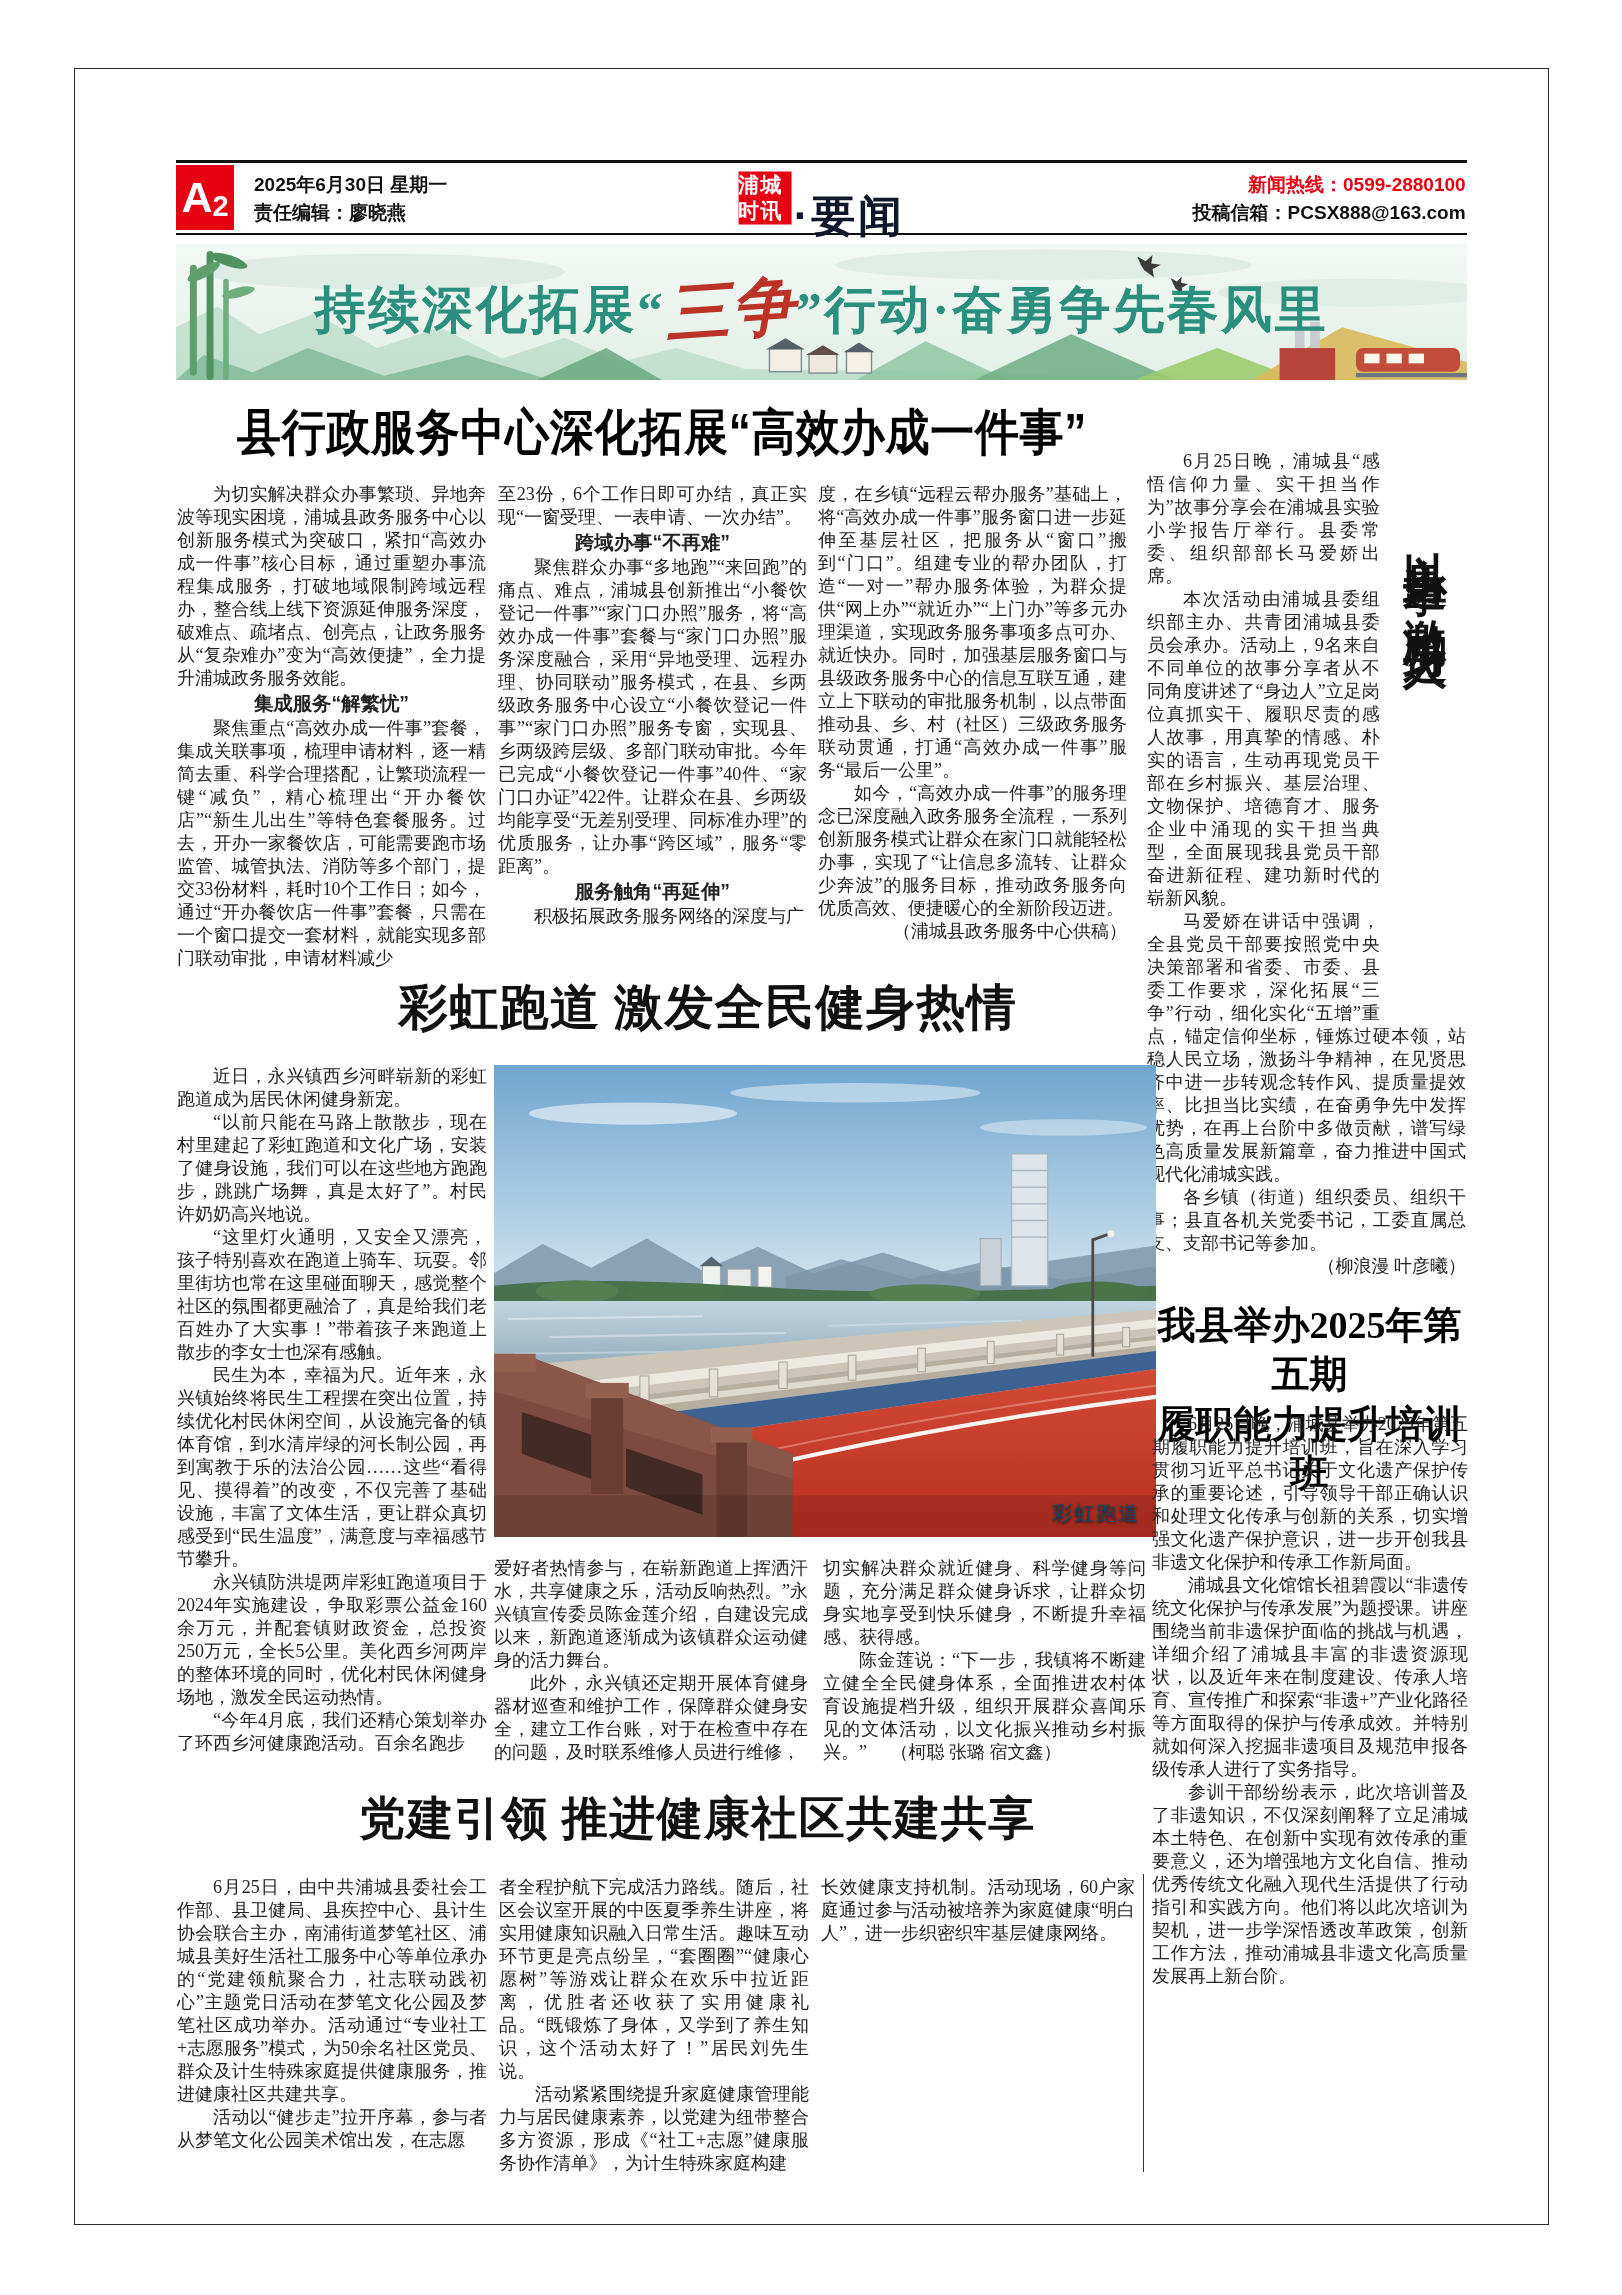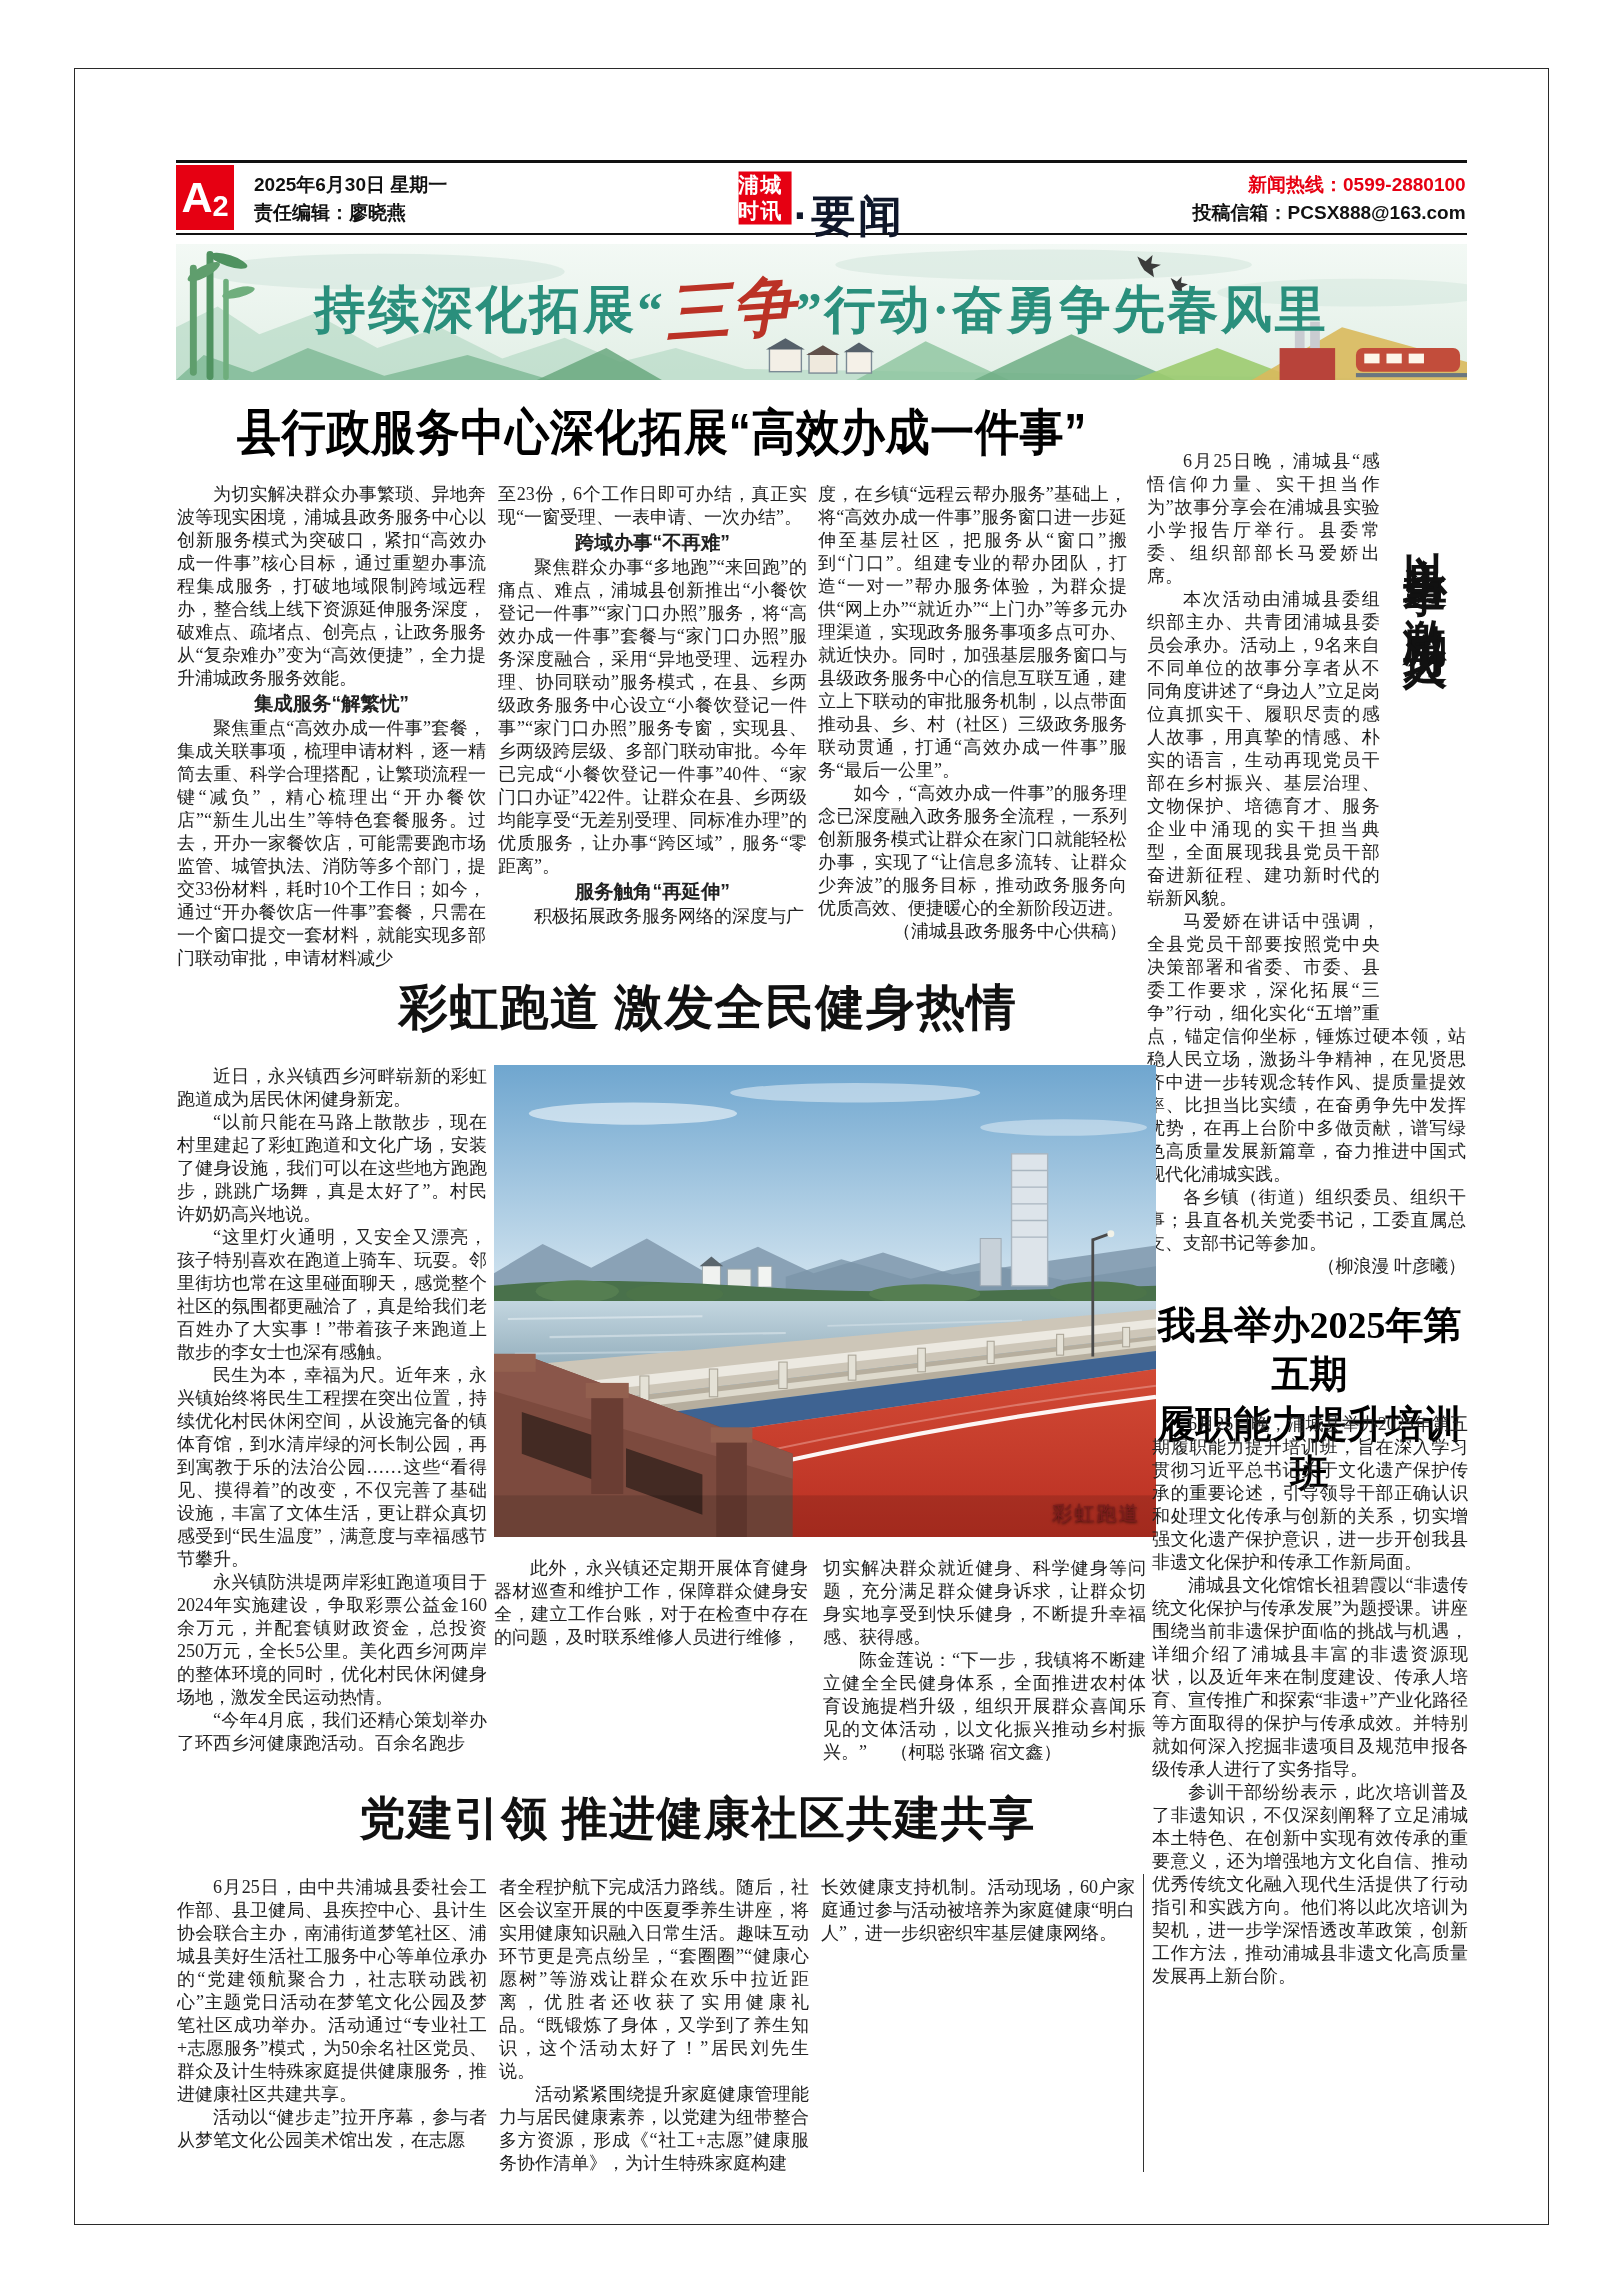--- a/index.html
+++ b/index.html
@@ -53,21 +53,21 @@
   .vtext{writing-mode:vertical-rl;font-size:44px;font-weight:900;color:#111;letter-spacing:7px;
          padding-top:67px;font-family:"Liberation Serif","DejaVu Serif",serif;}
   .vgap{display:inline-block;height:39px;}
 
   
   .a3-headline{position:absolute;left:264px;top:975px;width:888px;text-align:center;
                font-size:49px;font-weight:900;color:#111;letter-spacing:1.4px;
                font-family:"Liberation Serif","DejaVu Serif",serif;}
   .photo{position:absolute;left:494px;top:1065px;width:662px;height:472px;overflow:hidden;background:#9db8c9;}
   .photo svg{position:absolute;left:0;top:0;width:100%;height:100%;}
-  .photo-caption{position:absolute;right:15.3px;bottom:9.7px;color:#7f1d1d;font-size:20px;letter-spacing:2.1px;
+  .photo-caption{position:absolute;right:15.3px;bottom:9.7px;color:#0c4a6e;font-size:20px;letter-spacing:2.1px;
                  text-shadow:0 0.7px 2.8px rgba(0,0,0,.8);font-family:Liberation Serif, serif;}
 
   
   .a4-headline{position:absolute;left:1151px;top:1301px;width:317px;text-align:center;
                font-size:38px;font-weight:900;line-height:1.3;color:#000;
                font-family:"Liberation Serif","DejaVu Serif",serif;}
 
   
   .a5-headline{position:absolute;left:250px;top:1788px;width:895px;text-align:center;
                font-size:46px;font-weight:900;color:#111;letter-spacing:1.4px;
@@ -269,20 +269,21 @@
       </g>
       <line x1="862" y1="250" x2="862" y2="420" stroke="#4a4a4a" stroke-width="4"></line>
       <line x1="862" y1="252" x2="884" y2="244" stroke="#4a4a4a" stroke-width="4"></line>
       <circle cx="888" cy="243" r="5" fill="#f2f2e8"></circle>
       <rect x="0" y="620" width="953" height="60" fill="#000000" opacity="0.12"></rect>
     </svg>
     <span class="photo-caption">彩虹跑道</span>
   </div>
 
   <div class="abs body-text" style="left:494px;top:1557px;width:314px;height:264px;">
+    <p class="noind">爱好者热情参与，在崭新跑道上挥洒汗水，共享健康之乐，活动反响热烈。”永兴镇宣传委员陈金莲介绍，自建设完成以来，新跑道逐渐成为该镇群众运动健身的活力舞台。</p>
     <p>此外，永兴镇还定期开展体育健身器材巡查和维护工作，保障群众健身安全，建立工作台账，对于在检查中存在的问题，及时联系维修人员进行维修，</p>
   </div>
   <div class="abs body-text" style="left:823px;top:1557px;width:323px;height:264px;">
     <p class="noind">切实解决群众就近健身、科学健身等问题，充分满足群众健身诉求，让群众切身实地享受到快乐健身，不断提升幸福感、获得感。</p>
     <p><span>陈金莲说：“下一步，我镇将不断建立健全全民健身体系，全面推进农村体育设施提档升级，组织开展群众喜闻乐见的文体活动，以文化振兴推动乡村振兴。”</span><span class="sig-inline">（柯聪  张璐  宿文鑫）</span></p>
   </div>
 
   <div class="a4-headline">
     <div>我县举办2025年第五期</div>
     <div>履职能力提升培训班</div>

